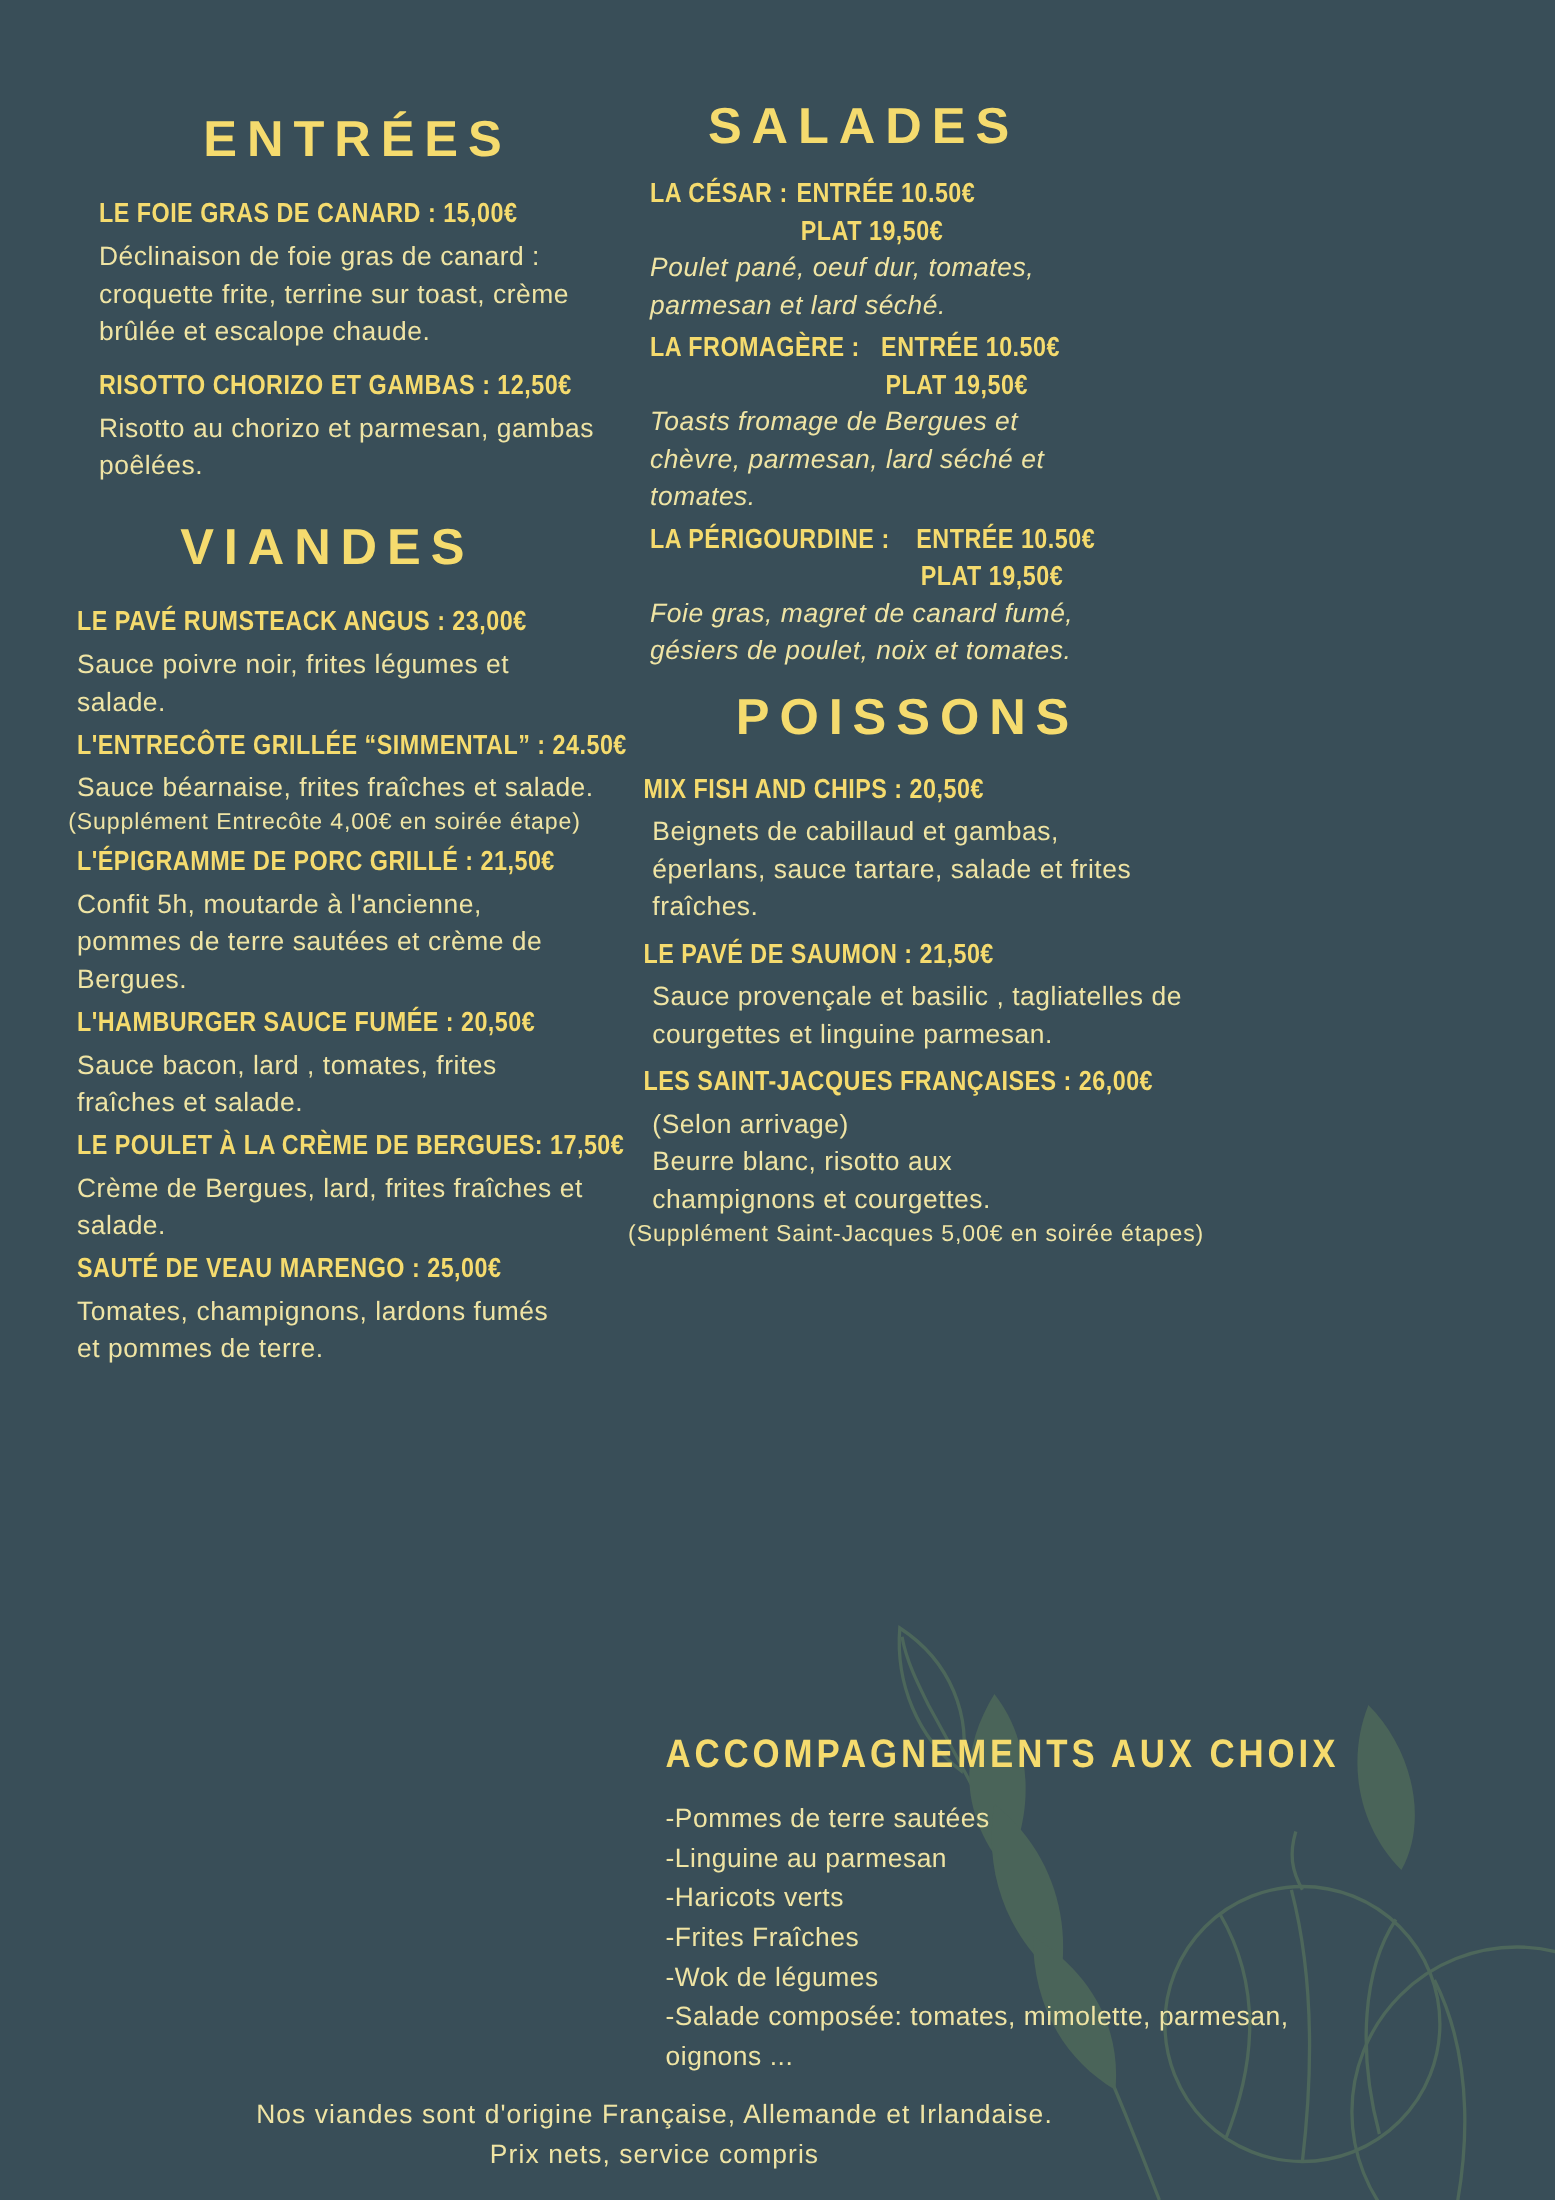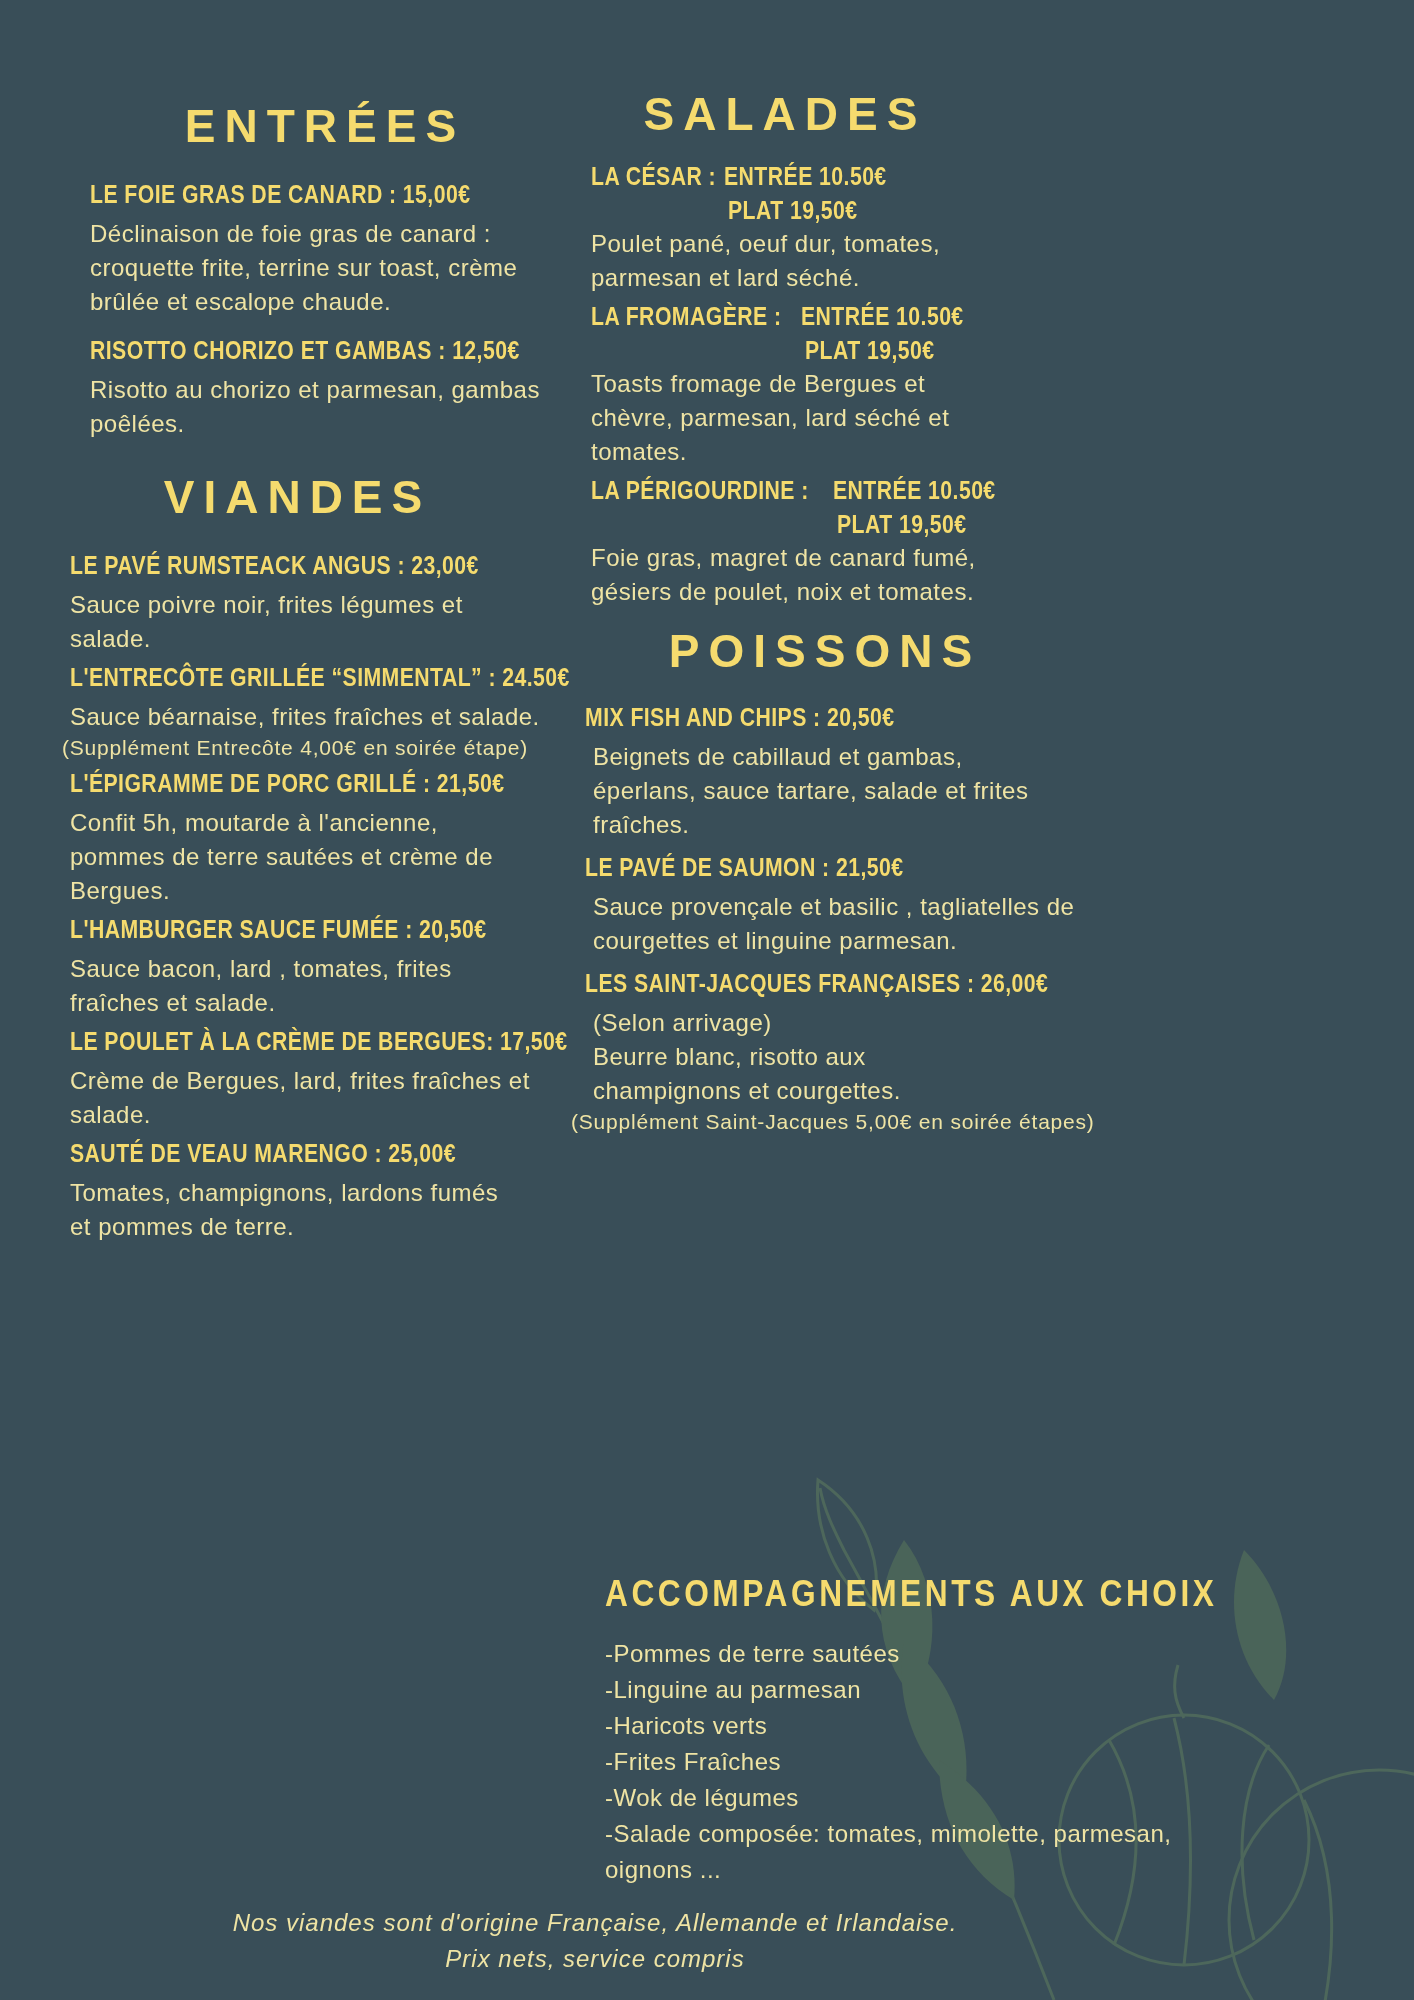--- a/index.html
+++ b/index.html
@@ -42,39 +42,39 @@
   .ent-item .desc{width:470px;}
   .vi-item{padding-left:10px;margin-bottom:6px;}
   .vi-item .desc{width:470px;}
   .vi-item .desc.w440{width:440px;}
   .vi-item .note{margin-left:-8px;}
   .salad-item{padding-left:6px;margin-bottom:6px;}
   .salad-head{display:flex;align-items:flex-start;}
   .prices{margin-left:-14px;}
   .price-line{font-size:25px;color:var(--yellow);line-height:30px;}
   .price-line.plat{margin-top:4px;padding-left:4px;}
-  .salad-item .desc{width:420px;margin-top:2px;}
+  .salad-item .desc{width:420px;margin-top:2px;font-style:italic;}
   .poisson-item{margin-bottom:10px;}
   .poisson-item .desc{margin-left:8px;}
   .desc.w460{width:460px;}
   .desc.w560{width:560px;}
   .desc.w380{width:380px;}
   .stj-note{margin-left:-14px;}
   .accomp{position:absolute;left:585px;top:1572px;width:600px;z-index:1;}
   .accomp-h{
     font-size:36px;font-weight:700;letter-spacing:4px;color:var(--yellow);
     line-height:44px;margin-bottom:20px;padding-left:20px;
   }
   .accomp-h .cond{transform:scaleX(0.88);letter-spacing:4px;}
   .accomp-list{list-style:none;padding-left:20px;}
   .accomp-list li{
     font-size:24px;letter-spacing:.5px;line-height:36px;color:var(--cream);
   }
   .footer{
-    position:absolute;left:0;top:1905px;width:1190px;text-align:center;z-index:1;font-style:italic;
+    position:absolute;left:0;top:1905px;width:1190px;text-align:center;z-index:1;
   }
   .footer p{
     font-size:24px;letter-spacing:1px;line-height:36px;color:var(--cream);
   }
 </style>
 </head>
 <body>
 
 <svg class="deco" viewBox="0 0 660 600" width="660" height="600" aria-hidden="true">
   <g opacity="0.5">

